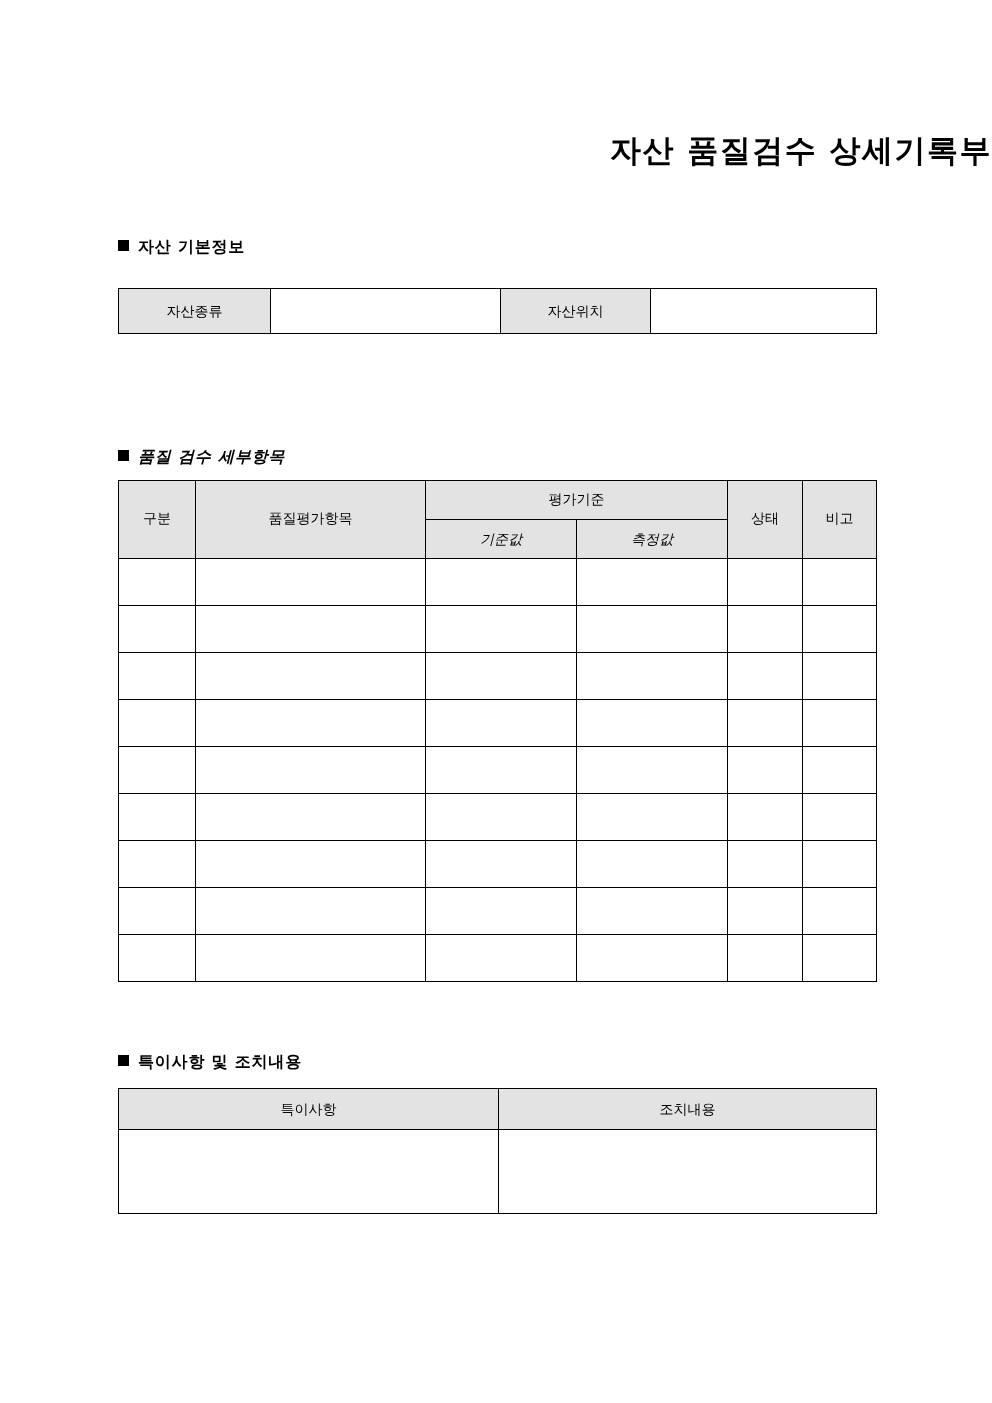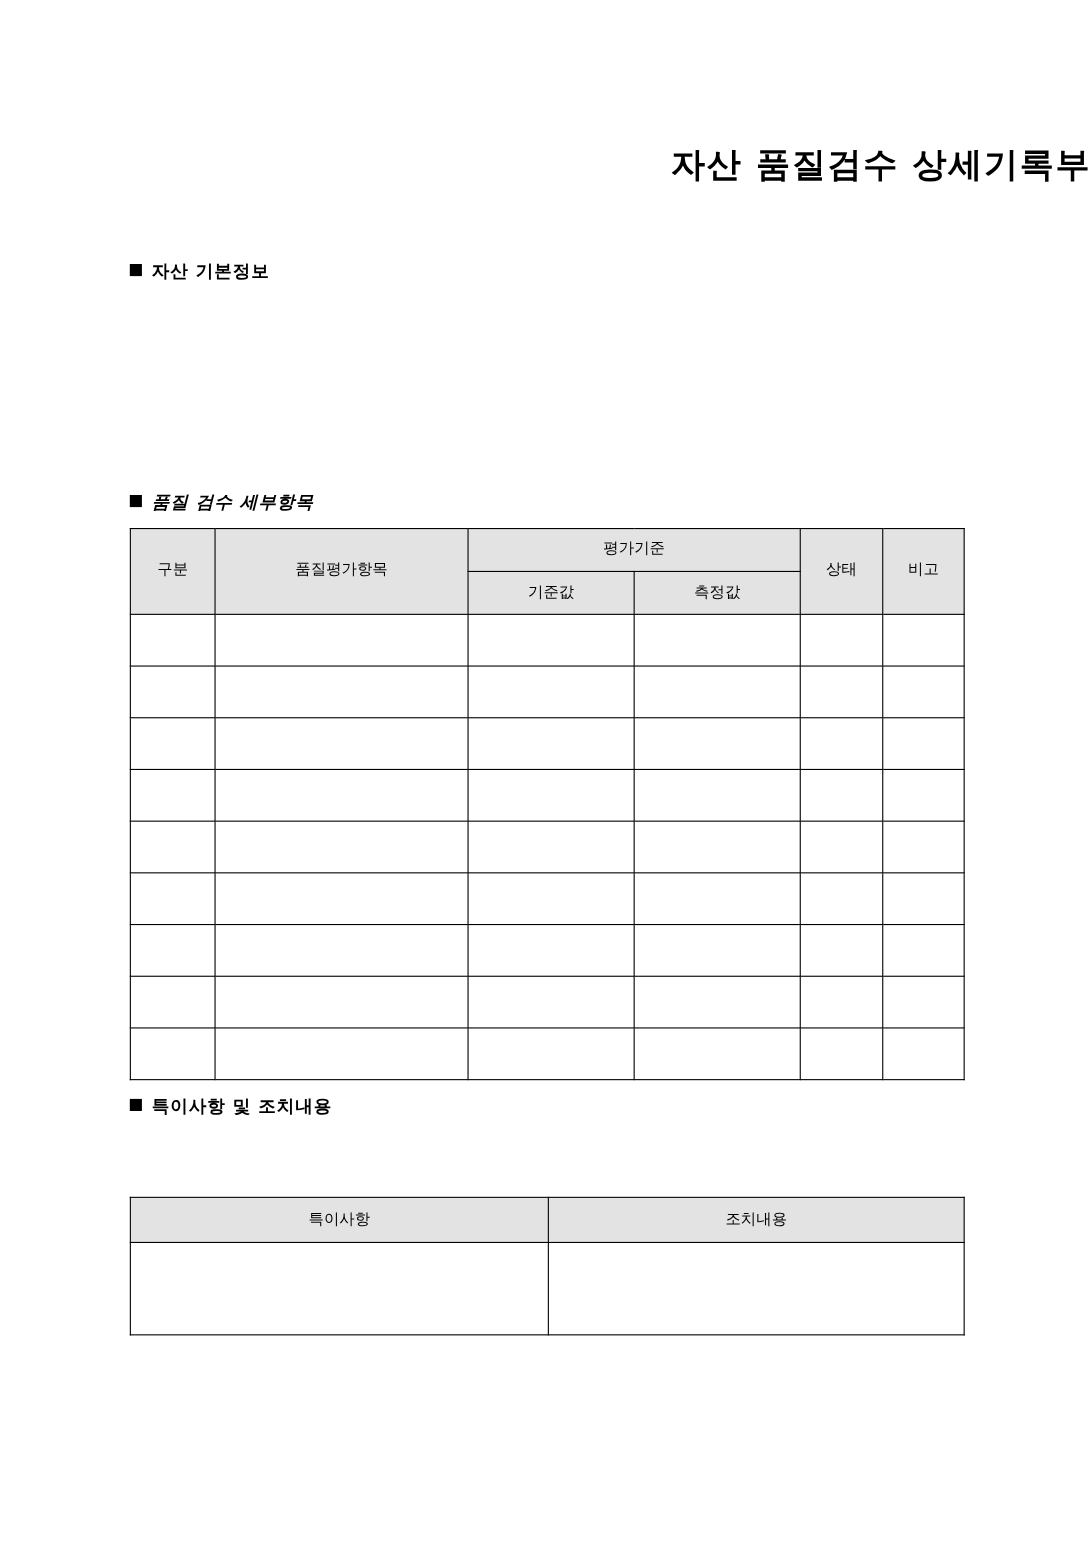--- a/index.html
+++ b/index.html
@@ -50,21 +50,21 @@
   .section-heading .bullet {
     display: inline-block;
     width: 11px;
     height: 11px;
     background: #000000;
     margin-right: 9px;
     vertical-align: 1px;
   }
   #heading-basic  { top: 237px; }
   #heading-detail { top: 447px; font-style: italic; }
-  #heading-notes  { top: 996px; }
+  #heading-notes  { top: 1052px; }
 
   
   table.form-table {
     position: absolute;
     left: 118px;
     border-collapse: collapse;
     table-layout: fixed;
     font-size: 14px;
     background: #ffffff;
   }
@@ -94,21 +94,21 @@
   #table-basic .c-value2 { width: 226px; }
 
   
   #table-detail { top: 480px; width: 758px; }
   #table-detail .c-gubun   { width: 77px; }
   #table-detail .c-item    { width: 230px; }
   #table-detail .c-std     { width: 151px; }
   #table-detail .c-meas    { width: 151px; }
   #table-detail .c-state   { width: 75px; }
   #table-detail .c-remark  { width: 74px; }
-  #table-detail thead td.sub-hdr { height: 38px; }
+  #table-detail thead td.sub-hdr { height: 38px; font-style: italic; }
   #table-detail thead td.grp-hdr { height: 38px; font-family: Liberation Serif, serif; }
   #table-detail tbody td { height: 46px; }
 
   
   #table-notes { top: 1088px; width: 758px; }
   #table-notes .c-note   { width: 380px; }
   #table-notes .c-action { width: 378px; }
   #table-notes thead td { height: 40px; }
   #table-notes tbody td { height: 83px; }
 </style>
@@ -124,20 +124,26 @@
   </div>
 
   <table class="form-table" id="table-basic">
     <colgroup>
       <col class="c-label1">
         <col class="c-value1">
         <col class="c-label2">
         <col class="c-value2">
     </colgroup>
     <tbody>
+      <tr>
+        <td class="hdr">자산종류</td>
+        <td class="blank"></td>
+        <td class="hdr">자산위치</td>
+        <td class="blank"></td>
+      </tr>
     </tbody>
   </table>
 
   <div class="section-heading" id="heading-detail">
     <span class="bullet"></span><span>품질 검수 세부항목</span>
   </div>
 
   <table class="form-table" id="table-detail">
     <colgroup>
       <col class="c-gubun">

